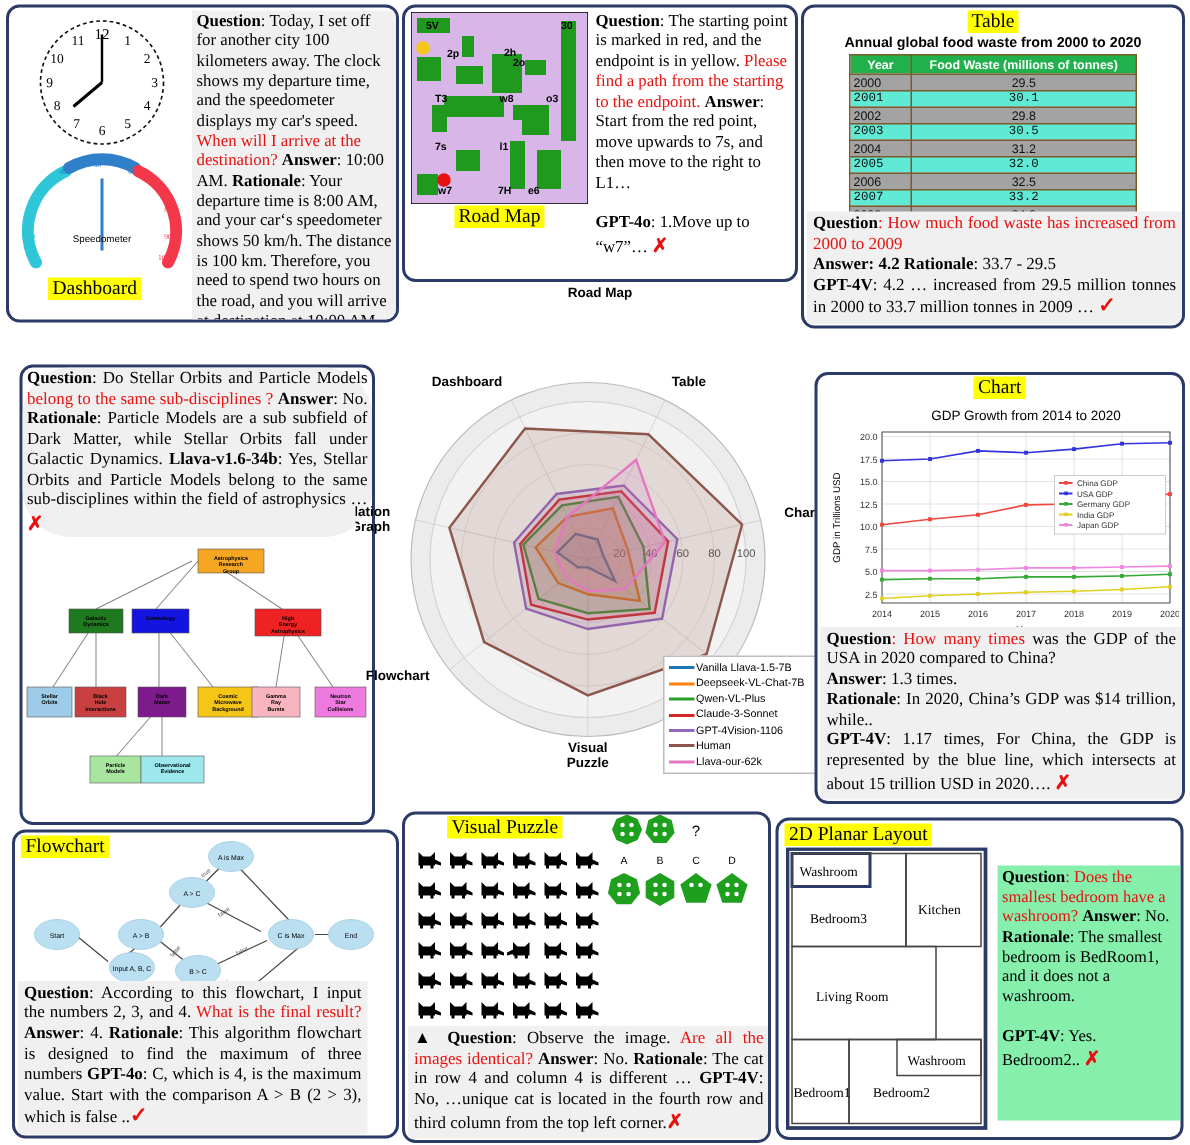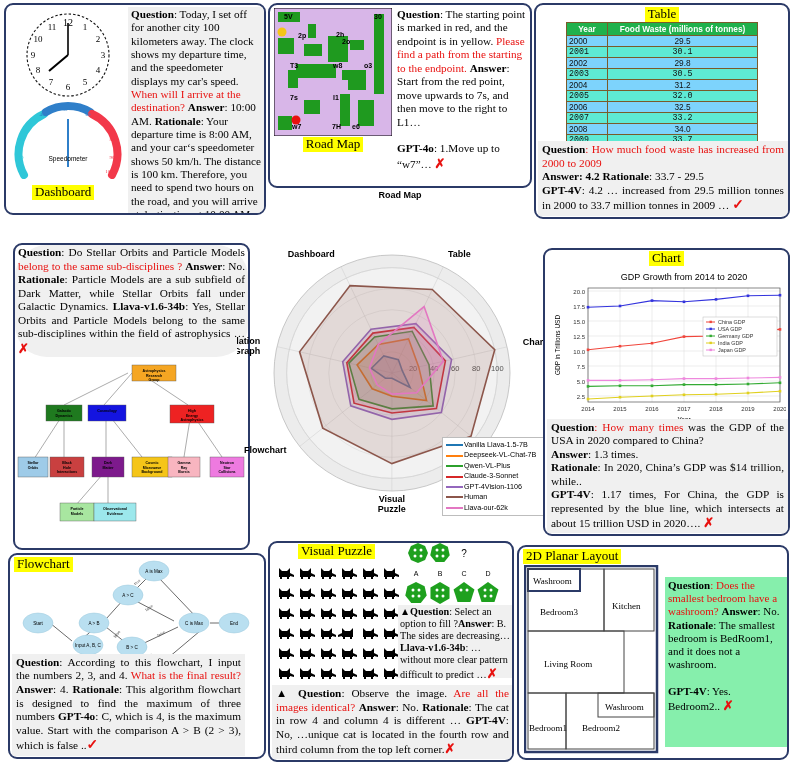--- a/index.html
+++ b/index.html
@@ -54,21 +54,21 @@
   #tbl-head{text-align:center;padding-top:2px;}
   #tbl-sub{text-align:center;font-family:"Liberation Sans",sans-serif;
     font-size:9.5px;font-weight:bold;margin:1px 0 2px;}
   #ftable{border-collapse:collapse;margin:0 auto;width:192px;
     font-family:"Liberation Sans",sans-serif;font-size:8.3px;}
   #ftable th{background:#1db954;background:#20b14c;color:#fff;
     border:1px solid #7a5b2a;padding:0 2px;height:12px;font-weight:bold;}
   #ftable td{border:1px solid #7a5b2a;height:10px;padding:0 2px;color:#111;}
   #ftable td.yr{width:36px;text-align:left;}
   #ftable td.val{text-align:center;}
-  #ftable tr.odd td{background:#7dd3fc;}
+  #ftable tr.odd td{background:#a3a3a3;}
   #ftable tr.even td{background:#5eead4;font-family:Liberation Mono, monospace;}
   #tbl-qa{position:absolute;left:2px;bottom:1px;width:250px;}
 
   
   #p-rel{left:13px;top:243px;width:237px;height:307px;}
   #rel-qa{margin:0;padding:1px 3px;border-radius:32px;}
   #relgraph{display:block;margin:0 auto;}
 
   
   #p-flow{left:8px;top:553px;width:258px;height:206px;}
@@ -205,20 +205,21 @@
     <span class="b">Answer</span><span>: Start from the red point, move upwards to 7s, and then move to the right to L1…</span>
     <br><br>
     <span class="b">GPT-4o</span><span>: 1.Move up to “w7”…</span>
     <span class="xmark">✗</span>
   </div>
 </div>
 <div id="road-outer-label">Road Map</div>
 
 <div class="panel" id="p-table">
   <div id="tbl-head"><span class="cap">Table</span></div>
+  <div id="tbl-sub">Annual global food waste from 2000 to 2020</div>
   <table id="ftable">
     <thead>
         <tr>
       <th>Year</th>
       <th>Food Waste (millions of tonnes)</th>
     </tr>
       </thead>
     <tbody id="tbody-food">
         <tr class="odd">
           <td class="yr">2000</td>
@@ -724,24 +725,20 @@
       </g>
       <text x="88" y="33" font-size="7" text-anchor="middle" font-family="Liberation Sans, sans-serif">D</text>
       <g>
         <polygon points="88,39 98.46162167924669,46.60081306187558 94.4656377752172,58.89918693812442 81.5343622247828,58.89918693812442 77.53837832075331,46.60081306187558" fill="#1ea01e"></polygon>
         <circle cx="85" cy="47" r="1.5" fill="#fff"></circle>
         <circle cx="91" cy="47" r="1.5" fill="#fff"></circle>
         <circle cx="85" cy="53" r="1.5" fill="#fff"></circle>
         <circle cx="91" cy="53" r="1.5" fill="#fff"></circle>
       </g>
     </svg>
-  <div id="vis-qa1">
-    <span class="b">▲</span><span class="b">Question</span><span>: Select an option to fill ?</span><span class="b">Answer</span><span>: B. The sides are decreasing…</span>
-    <span class="b">Llava-v1.6-34b</span><span>: …without more clear pattern difficult to predict …</span><span class="xmark">✗</span>
-  </div>
   <div class="qa" id="vis-qa2">
     <span class="b">▲</span> <span class="b">Question</span><span>: Observe the image. </span><span class="red">Are all the images identical?</span>
     <span class="b">Answer</span><span>: No. </span><span class="b">Rationale</span><span>: The cat in row 4 and column 4 is different …</span>
     <span class="b">GPT-4V</span><span>: No, …unique cat is located in the fourth row and third column from the top left corner.</span><span class="xmark">✗</span>
   </div>
 </div>
 
 <div class="panel" id="p-2d">
   <div style="position:absolute;left:4px;top:2px;"><span class="cap">2D Planar Layout</span></div>
   <svg id="plan" width="136" height="190" viewBox="0 0 136 190">

